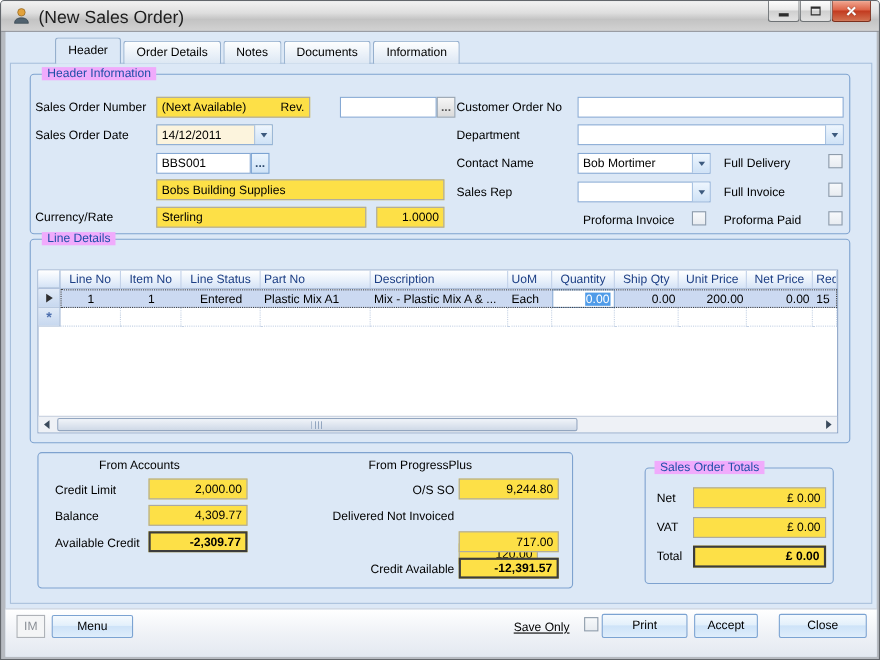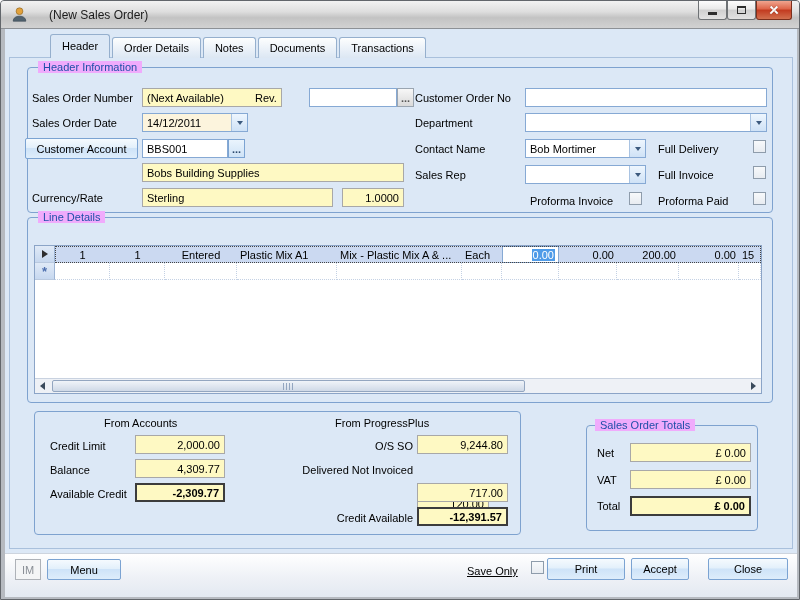--- a/index.html
+++ b/index.html
@@ -12,21 +12,21 @@
   .window {
     position:absolute; left:0; top:0; width:800px; height:600px;
     background:#b6bac0; border:1px solid #62666b; border-radius:4px 4px 0 0;
   }
   
   .titlebar {
     position:absolute; left:0; top:0; width:798px; height:28px;
     background:linear-gradient(#f2f2f2,#dedede 40%,#c3c3c3 62%,#d2d2d2);
     border-bottom:1px solid #8d9196; border-radius:3px 3px 0 0;
   }
-  .title-text { position:absolute; left:34px; top:7px; font-size:12px; color:#1c1c1c;margin-left:14px; }
+  .title-text { position:absolute; left:34px; top:7px; font-size:16px; color:#1c1c1c; }
   .app-icon { position:absolute; left:10px; top:5px; width:17px; height:17px; }
   .winbtn {
     position:absolute; top:0; height:19px; border:1px solid #6e7275; border-top:none;
     border-radius:0 0 3px 3px; background:linear-gradient(#fdfdfd,#e9e9e9 45%,#cfcfcf 50%,#e2e2e2);
     display:flex; align-items:center; justify-content:center;
   }
   .winbtn.close { background:linear-gradient(#f0a58f,#dd6347 45%,#c23a1f 50%,#d2704f); border-color:#7c2f1c; }
   .glyph-min { width:9px; height:3px; background:#2d2d2d; margin-top:6px; }
   .glyph-max { width:9px; height:8px; border:1px solid #2d2d2d; border-top:2px solid #2d2d2d; }
   .glyph-close { position:relative; width:12px; height:12px; }
@@ -50,21 +50,21 @@
   .tabpage {
     position:absolute; left:8px; top:56px; width:784px; height:492px;
     background:#dce8f6; border:1px solid #a9c0dc; z-index:1;
   }
   
   .group { position:absolute; border:1px solid #7ea2cf; border-radius:4px; z-index:2; }
   .legend { position:absolute; top:-7px; left:10px; background:#f0abfc; padding:0 5px; color:#1f4fa8; white-space:nowrap; }
   .lbl { position:absolute; white-space:nowrap; line-height:14px; }
   .fld {
     position:absolute; height:19px; display:flex; align-items:center; padding:0 4px;
-    background:#fef9c3; border:1px solid #a8a8a8; overflow:hidden; white-space:nowrap;
+    background:#fde047; border:1px solid #a8a8a8; overflow:hidden; white-space:nowrap;
   }
   .fld.white { background:#fff; border-color:#86a9d4; }
   .fld.right { justify-content:flex-end; }
   .fld.bold2 { border:2px solid #3c3c3c; font-weight:bold; }
   .dd { position:absolute; height:19px; display:flex; align-items:stretch; background:#fff; border:1px solid #86a9d4; }
   .dd.cream { background:#fcf4dd; }
   .dd .val { flex:1; display:flex; align-items:center; padding:0 4px; overflow:hidden; white-space:nowrap; }
   .dd .dar {
     width:16px; border-left:1px solid #a9c3e2;
     background:linear-gradient(#eef6fe,#cfe2f6); display:flex; align-items:center; justify-content:center;
@@ -136,21 +136,21 @@
       </div>
   </div>
 
   <div class="client"></div>
 
   <div class="tabs">
     <div class="tab active">Header</div>
     <div class="tab">Order Details</div>
     <div class="tab">Notes</div>
     <div class="tab">Documents</div>
-    <div class="tab">Transactions</div>
+    <div class="tab">Information</div>
   </div>
   <div class="tabpage"></div>
 
   <div class="group" style="left:26px;top:66px;width:746px;height:146px;">
     <span class="legend">Header Information</span>
 
     <span class="lbl" style="left:4px;top:23px;">Sales Order Number</span>
     <div class="fld" style="left:114px;top:20px;width:140px;">(Next Available)</div>
 
     <span class="lbl" style="left:227px;top:23px;">Rev.</span>
@@ -165,21 +165,20 @@
       <span class="val">14/12/2011</span>
       <span class="dar"></span>
     </div>
 
     <span class="lbl" style="left:387px;top:48px;">Department</span>
     <div class="dd" style="left:497px;top:45px;width:242px;">
       <span class="val"></span>
       <span class="dar"></span>
     </div>
 
-    <div class="btn" style="left:-3px;top:70px;width:113px;height:21px;">Customer Account</div>
     <div class="fld white" style="left:114px;top:71px;width:86px;">BBS001</div>
     <div class="dots blue" style="left:200px;top:71px;">...</div>
 
     <span class="lbl" style="left:387px;top:74px;">Contact Name</span>
     <div class="dd" style="left:497px;top:71px;width:121px;gap:26px;">
       <span class="val">Bob Mortimer</span>
       <span class="dar"></span>
     </div>
     <span class="lbl" style="left:630px;top:74px;">Full Delivery</span>
     <span class="cb" style="left:725px;top:72px;"></span>
@@ -202,20 +201,34 @@
     <span class="cb" style="left:601px;top:124px;"></span>
     <span class="lbl" style="left:630px;top:126px;">Proforma Paid</span>
     <span class="cb" style="left:725px;top:124px;"></span>
   </div>
 
   <div class="group" style="left:26px;top:216px;width:746px;height:186px;text-align:right;">
     <span class="legend">Line Details</span>
 
     <div class="grid">
 
+      <div class="grow ghead">
+        <div class="rowhdr" style="background:linear-gradient(#ffffff,#e9f1fb 55%,#d5e3f6);"></div>
+        <div class="cell w1 ac">Line No</div>
+        <div class="cell w2 ac">Item No</div>
+        <div class="cell w3 ac">Line Status</div>
+        <div class="cell w4">Part No</div>
+        <div class="cell w5">Description</div>
+        <div class="cell w6">UoM</div>
+        <div class="cell w7 ac">Quantity</div>
+        <div class="cell w8 ac">Ship Qty</div>
+        <div class="cell w9 ac">Unit Price</div>
+        <div class="cell w10 ac">Net Price</div>
+        <div class="cell w11">Req</div>
+      </div>
 
       <div class="grow">
         <div class="rowhdr">
             <span class="row-arrow"></span>
           </div>
         <div class="grow rowsel" style="flex:1;">
           <div class="cell w1 ac">1</div>
           <div class="cell w2 ac">1</div>
           <div class="cell w3 ac">Entered</div>
           <div class="cell w4">Plastic Mix A1</div>
@@ -258,21 +271,21 @@
             </div>
         </div>
         <div class="sarrow">
             <span class="tri-r"></span>
           </div>
       </div>
     </div>
   </div>
 
   <div class="group" style="left:33px;top:410px;width:487px;height:124px;">
-    <span class="lbl" style="left:24px;top:4px;padding-left:45px;">From Accounts</span>
+    <span class="lbl" style="left:10px;top:4px;padding-left:45px;">From Accounts</span>
     <span class="lbl" style="left:300px;top:4px;">From ProgressPlus</span>
 
     <span class="lbl" style="left:15px;top:27px;">Credit Limit</span>
     <div class="fld right" style="left:100px;top:23px;width:90px;">2,000.00</div>
     <span class="lbl" style="left:15px;top:51px;">Balance</span>
     <div class="fld right" style="left:100px;top:47px;width:90px;">4,309.77</div>
     <span class="lbl" style="left:15px;top:75px;">Available Credit</span>
     <div class="fld right bold2" style="left:100px;top:71px;width:90px;">-2,309.77</div>
 
     <span class="lbl" style="left:192px;top:27px;width:186px;text-align:right;">O/S SO</span>

